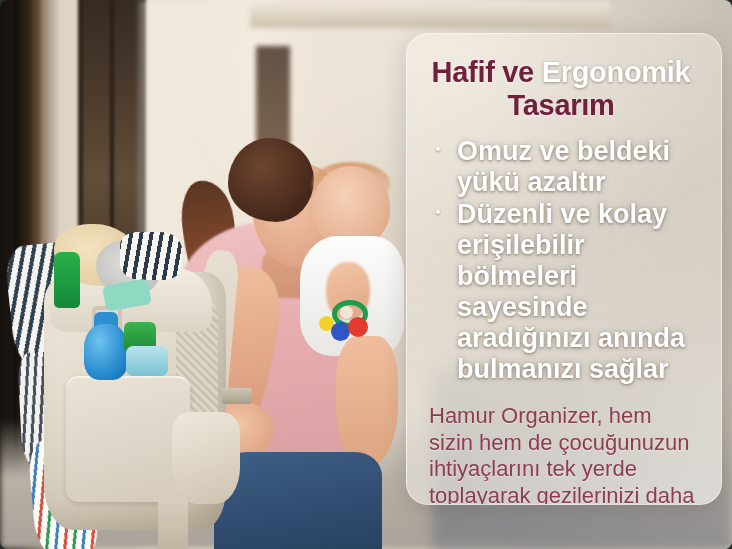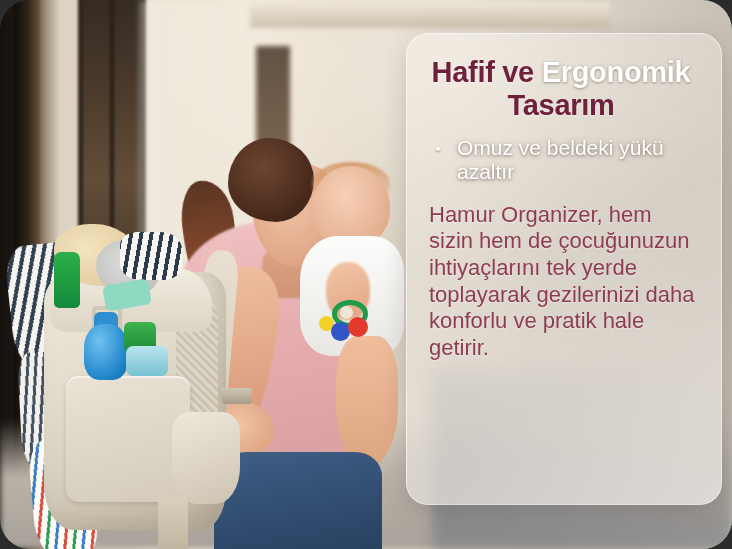--- a/index.html
+++ b/index.html
@@ -9,21 +9,21 @@
   }
   body {
     font-family: "Liberation Sans", sans-serif;
   }
 
   #promo-canvas {
     position: relative;
     width: 732px;
     height: 549px;
     overflow: hidden;
-    border-radius: 30px;
+    border-radius: 8px;
     background: #14532d;
   }
 
   
   .photo-layer {
     position: absolute;
     inset: 0;
     overflow: hidden;
   }
 
@@ -416,23 +416,23 @@
 
   .bullet-list {
     list-style: none;
     margin: 0 0 18px 0;
     padding: 0 0 0 8px;
   }
   .bullet-list li {
     position: relative;
     padding-left: 28px;
     margin-bottom: 1px;
-    font-size: 21px;
+    font-size: 27px;
     line-height: 1.15;
-    font-weight: 400;
+    font-weight: 700;
     color: #ffffff;
     text-shadow: 0 1px 3px rgba(95,80,66,.65), 0 0 6px rgba(95,80,66,.30);
   }
   .bullet-list li::before {
     content: "";
     position: absolute;
     left: 7px;
     top: 11px;
     width: 4px;
     height: 4px;
@@ -515,18 +515,19 @@
     <div class="bottle-green"></div>
     <div class="bottle-teal"></div>
   </div>
 
   <div class="glass-card">
 
     <h1 class="card-title"><span>Hafif ve </span><span class="hl">Ergonomik</span><span> Tasarım</span></h1>
 
     <ul class="bullet-list">
       <li>Omuz ve beldeki yükü azaltır</li>
+      <li>Düzenli ve kolay erişilebilir bölmeleri sayesinde aradığınızı anında bulmanızı sağlar</li>
     </ul>
 
     <p class="card-paragraph">Hamur Organizer, hem sizin hem de çocuğunuzun ihtiyaçlarını tek yerde toplayarak gezilerinizi daha konforlu ve pratik hale getirir.</p>
   </div>
 
 </div>
 
 </body></html>

